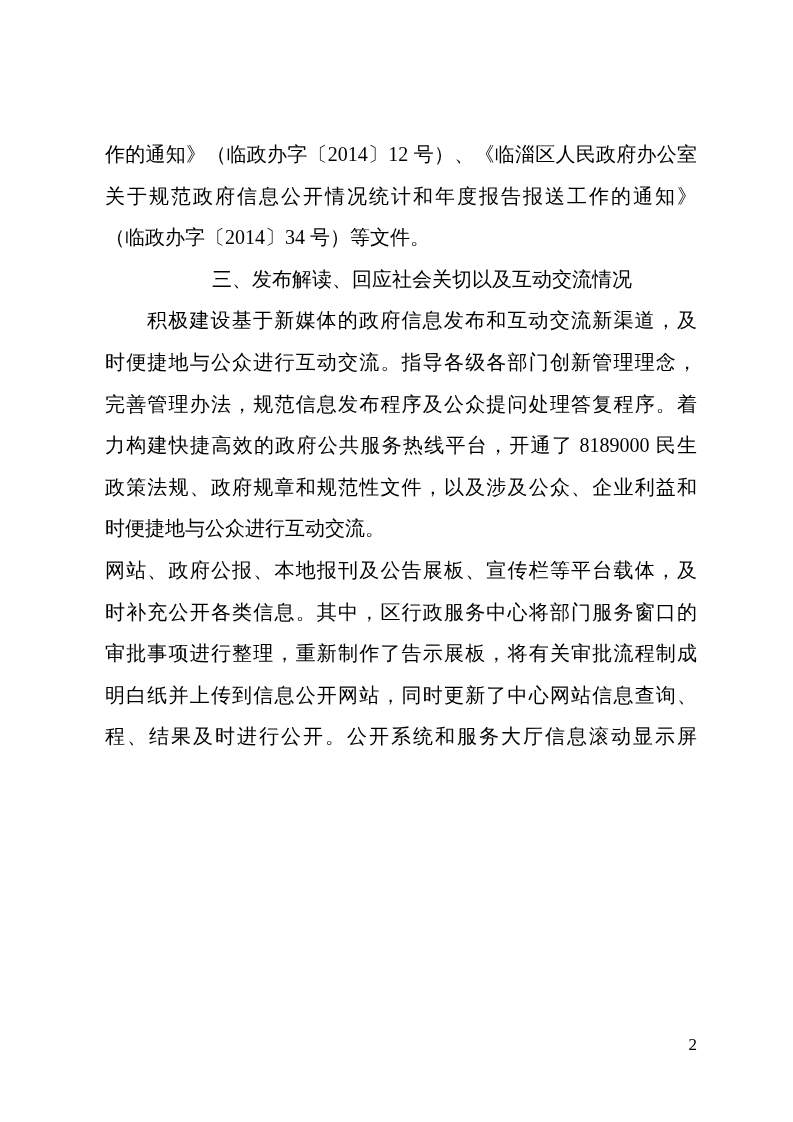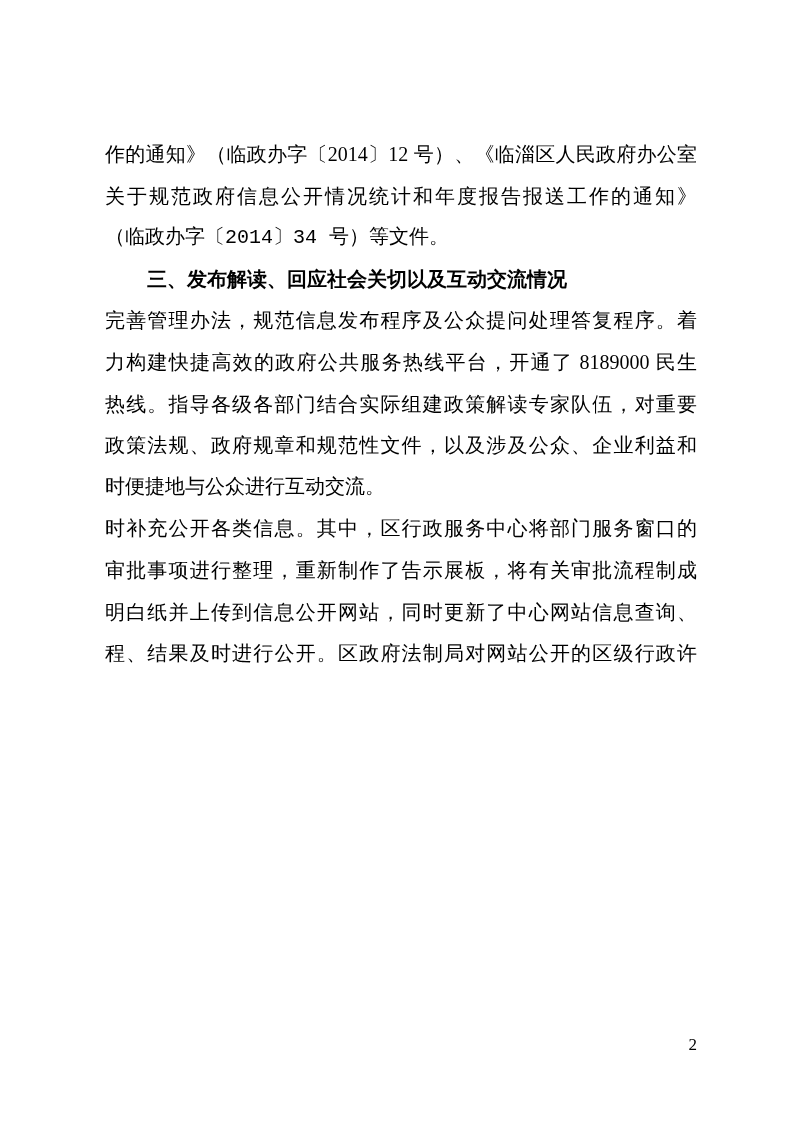--- a/index.html
+++ b/index.html
@@ -30,53 +30,54 @@
     white-space: normal;
     color: #000000;
   }
   .l-justify {
     text-align: justify;
     text-align-last: justify;
     text-justify: inter-character;
   }
   .l-end {
     text-align: left;
-    font-family: Liberation Mono, monospace;
   }
   .l-indent {
     text-indent: 42px;
   }
   .l-heading {
-    font-weight: bold;
+    font-weight: normal;
     font-family: "Liberation Sans", "DejaVu Sans", sans-serif;
-    text-align: left;
+    text-align: center;
   }
   .page-number {
     position: absolute;
     right: 96px;
     top: 1034px;
     font-size: 17px;
     line-height: 22px;
     font-family: "Liberation Serif", "DejaVu Serif", serif;
     color: #000000;
   }
 </style>
 </head>
 <body>
 
 <div class="page">
   <div class="content">
     <div class="line l-justify">作的通知》（临政办字〔2014〕12 号）、《临淄区人民政府办公室</div>
     <div class="line l-justify">关于规范政府信息公开情况统计和年度报告报送工作的通知》</div>
     <div class="line l-end">（临政办字〔2014〕34 号）等文件。</div>
     <div class="line l-heading l-indent">三、发布解读、回应社会关切以及互动交流情况</div>
+    <div class="line l-justify l-indent">积极建设基于新媒体的政府信息发布和互动交流新渠道，及</div>
+    <div class="line l-justify">时便捷地与公众进行互动交流。指导各级各部门创新管理理念，</div>
     <div class="line l-justify">完善管理办法，规范信息发布程序及公众提问处理答复程序。着</div>
     <div class="line l-justify">力构建快捷高效的政府公共服务热线平台，开通了 8189000 民生</div>
-    <div class="line l-justify">热线。指导各级各部门结合实际组建政策解读专家队伍，对重要</div>
     <div class="line l-justify">政策法规、政府规章和规范性文件，以及涉及公众、企业利益和</div>
     <div class="line l-end">时便捷地与公众进行互动交流。</div>
+    <div class="line l-justify">网站、政府公报、本地报刊及公告展板、宣传栏等平台载体，及</div>
     <div class="line l-justify">时补充公开各类信息。其中，区行政服务中心将部门服务窗口的</div>
     <div class="line l-justify">审批事项进行整理，重新制作了告示展板，将有关审批流程制成</div>
     <div class="line l-justify">明白纸并上传到信息公开网站，同时更新了中心网站信息查询、</div>
-    <div class="line l-justify">程、结果及时进行公开。区政府法制局对网站公开的区级行政许</div>
+    <div class="line l-justify">程、结果及时进行公开。公开系统和服务大厅信息滚动显示屏</div>
   </div>
   <div class="page-number">2</div>
 </div>
 
 </body></html>

